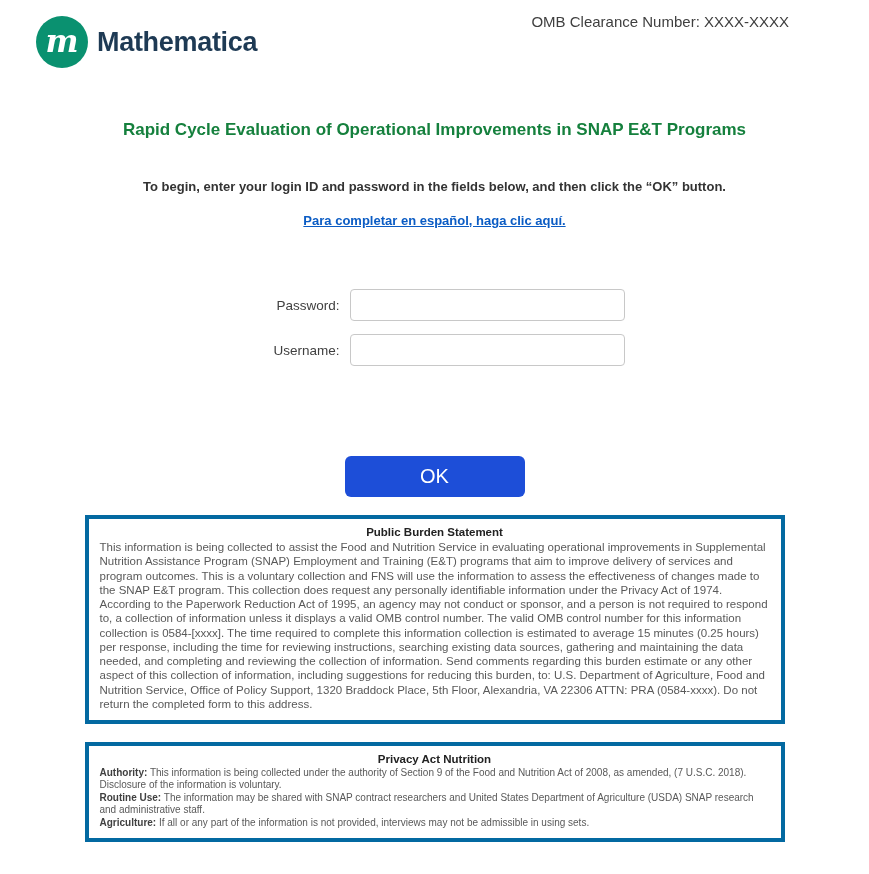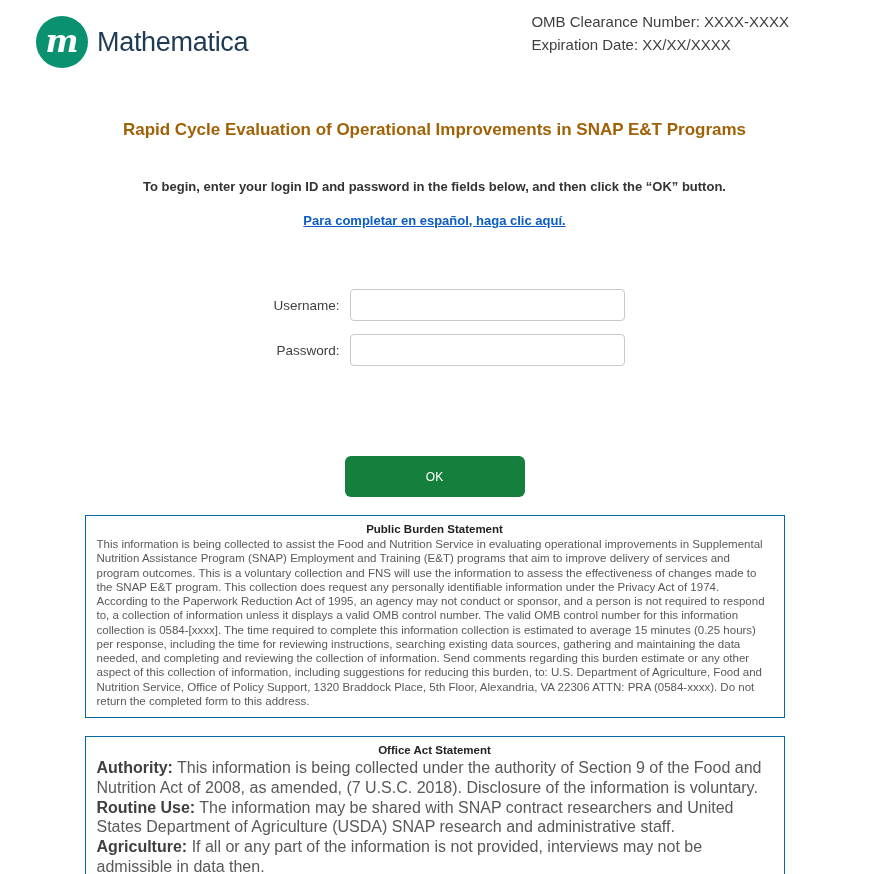--- a/index.html
+++ b/index.html
@@ -29,32 +29,32 @@
     position: absolute;
     top: 16px;
     left: 36px;
     display: flex;
     align-items: center;
     gap: 9px;
   }
   .logo-mark { width: 52px; height: 52px; display: block; }
   .logo-word {
     font-size: 27px;
-    font-weight: 400;
+    font-weight: 700;
     color: #1e3a54;
     letter-spacing: -0.3px;
   }
 
   
   .page-title {
     margin-top: 28px;
     text-align: center;
     font-size: 17px;
     font-weight: 700;
-    color: #a16207;
+    color: #15803d;
   }
   .instruction {
     margin-top: 39px;
     text-align: center;
     font-size: 13px;
     font-weight: 700;
     color: #333333;
   }
   .spanish-link-wrap { margin-top: 17px; text-align: center; }
   .spanish-link {
@@ -90,103 +90,102 @@
     padding: 0 8px;
     color: #333;
     outline: none;
   }
 
   
   .ok-wrap { margin-top: 90px; text-align: center; }
   .ok-button {
     width: 180px;
     height: 41px;
-    background: #15803d;
+    background: #1d4ed8;
     color: #ffffff;
-    font-size: 12px;
+    font-size: 20px;
     font-family: "Liberation Sans", sans-serif;
     border: none;
     border-radius: 6px;
     cursor: pointer;
   }
 
   
   .statement-box {
     width: 700px;
     margin: 18px auto 0 auto;
-    border: 1px solid #0369a1;
+    border: 4px solid #0369a1;
     padding: 7px 11px 9px 11px;
   }
   .statement-title {
     text-align: center;
     font-size: 11.5px;
     font-weight: 700;
     color: #222222;
     margin-bottom: 2px;
   }
   .statement-body {
     font-size: 11.5px;
     line-height: 1.24;
     color: #595959;
   }
-  .privacy-item { font-size: 16px; line-height: 1.24; color: #595959; }
+  .privacy-item { font-size: 10px; line-height: 1.24; color: #595959; }
   .privacy-item strong { color: #404040; font-weight: 700; }
 </style>
 </head>
 <body>
 
 <div class="header">
   <div class="logo">
     <svg class="logo-mark" viewBox="0 0 60 60" aria-hidden="true">
       <circle cx="30" cy="30" r="30" fill="#0a9170"></circle>
       <text x="30" y="41" text-anchor="middle" font-family="DejaVu Serif, serif" font-style="italic" font-weight="700" font-size="36" fill="#ffffff">m</text>
     </svg>
     <span class="logo-word">Mathematica</span>
   </div>
   <div class="omb-block">
     <div>OMB Clearance Number: XXXX-XXXX</div>
-    <div>Expiration Date: XX/XX/XXXX</div>
   </div>
 </div>
 
 <h1 class="page-title">Rapid Cycle Evaluation of Operational Improvements in SNAP E&amp;T Programs</h1>
 
 <div class="instruction">To begin, enter your login ID and password in the fields below, and then click the “OK” button.</div>
 
 <div class="spanish-link-wrap">
   <a class="spanish-link" href="#">Para completar en español, haga clic aquí.</a>
 </div>
 
 <div class="login-form">
   <div class="form-row">
+    <label class="form-label" for="password">Password:</label>
+    <input class="form-input" id="password" type="password" value="" style="">
+  </div>
+  <div class="form-row">
     <label class="form-label" for="username">Username:</label>
     <input class="form-input" id="username" type="text" value="" style="">
-  </div>
-  <div class="form-row">
-    <label class="form-label" for="password">Password:</label>
-    <input class="form-input" id="password" type="password" value="" style="">
   </div>
 </div>
 
 <div class="ok-wrap">
   <button class="ok-button">OK</button>
 </div>
 
 <div class="statement-box">
   <div class="statement-title">Public Burden Statement</div>
   <div class="statement-body">This information is being collected to assist the Food and Nutrition Service in evaluating operational improvements in Supplemental Nutrition Assistance Program (SNAP) Employment and Training (E&amp;T) programs that aim to improve delivery of services and program outcomes. This is a voluntary collection and FNS will use the information to assess the effectiveness of changes made to the SNAP E&amp;T program. This collection does request any personally identifiable information under the Privacy Act of 1974. According to the Paperwork Reduction Act of 1995, an agency may not conduct or sponsor, and a person is not required to respond to, a collection of information unless it displays a valid OMB control number. The valid OMB control number for this information collection is 0584-[xxxx]. The time required to complete this information collection is estimated to average 15 minutes (0.25 hours) per response, including the time for reviewing instructions, searching existing data sources, gathering and maintaining the data needed, and completing and reviewing the collection of information. Send comments regarding this burden estimate or any other aspect of this collection of information, including suggestions for reducing this burden, to: U.S. Department of Agriculture, Food and Nutrition Service, Office of Policy Support, 1320 Braddock Place, 5th Floor, Alexandria, VA 22306 ATTN: PRA (0584-xxxx). Do not return the completed form to this address.</div>
 </div>
 
 <div class="statement-box">
-  <div class="statement-title">Office Act Statement</div>
+  <div class="statement-title">Privacy Act Nutrition</div>
   <div class="privacy-item">
     <strong>Authority:</strong>
     <span>This information is being collected under the authority of Section 9 of the Food and Nutrition Act of 2008, as amended, (7 U.S.C. 2018). Disclosure of the information is voluntary.</span>
   </div>
   <div class="privacy-item">
     <strong>Routine Use:</strong>
     <span>The information may be shared with SNAP contract researchers and United States Department of Agriculture (USDA) SNAP research and administrative staff.</span>
   </div>
   <div class="privacy-item">
     <strong>Agriculture:</strong>
-    <span>If all or any part of the information is not provided, interviews may not be admissible in data then.</span>
+    <span>If all or any part of the information is not provided, interviews may not be admissible in using sets.</span>
   </div>
 </div>
 
 </body></html>

